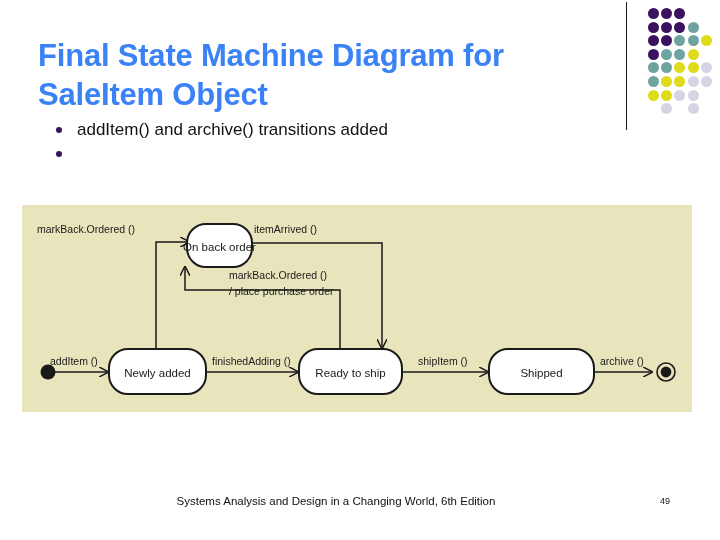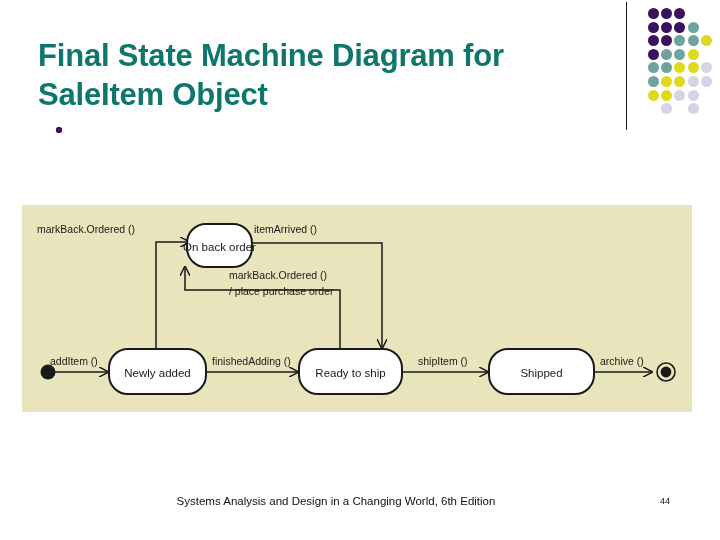--- a/index.html
+++ b/index.html
@@ -39,21 +39,21 @@
   }
 
   
   #slide-title {
     position: absolute;
     left: 38px;
     top: 16px;
     width: 570px;
     font-size: 31px;
     font-weight: bold;
-    color: #0f766e;
+    color: #3b82f6;
     line-height: 1.25;
     letter-spacing: -0.2px;
   }
 
   
   #bullet-list {
     position: absolute;
     left: 46px;
     top: 118px;
     width: 560px;
@@ -149,20 +149,21 @@
     <span class="dot" style="left: 39.6px; top: 81.6px; background: rgb(213, 212, 228);"></span>
     <span class="dot" style="left: 13.2px; top: 95.2px; background: rgb(213, 212, 228);"></span>
     <span class="dot" style="left: 39.6px; top: 95.2px; background: rgb(213, 212, 228);"></span>
   </div>
 
 <h1 id="slide-title">Final State Machine Diagram for SaleItem Object</h1>
 
 <ul id="bullet-list">
   <li>
     <span class="bul"></span>
+    <span>addItem() and archive() transitions added</span>
   </li>
   <li>
     <span class="bul"></span>
   </li>
 </ul>
 
 <div id="diagram-panel">
   <svg id="diagram-svg" viewBox="0 0 670 207" xmlns="http://www.w3.org/2000/svg">
     <defs>
       <marker id="ah" viewBox="0 0 10 10" refX="9" refY="5" markerWidth="7" markerHeight="7" orient="auto-start-reverse">
@@ -221,13 +222,13 @@
 
     <text x="190" y="160" font-family="Liberation Sans, sans-serif" font-size="10.5" fill="#1a1a1a">finishedAdding ()</text>
 
     <text x="396" y="160" font-family="Liberation Sans, sans-serif" font-size="10.5" fill="#1a1a1a">shipItem ()</text>
 
     <text x="578" y="160" font-family="Liberation Sans, sans-serif" font-size="10.5" fill="#1a1a1a">archive ()</text>
   </svg>
 </div>
 
 <div id="footer-text">Systems Analysis and Design in a Changing World, 6th Edition</div>
-<div id="page-number">44</div>
+<div id="page-number">49</div>
 
 </body></html>

